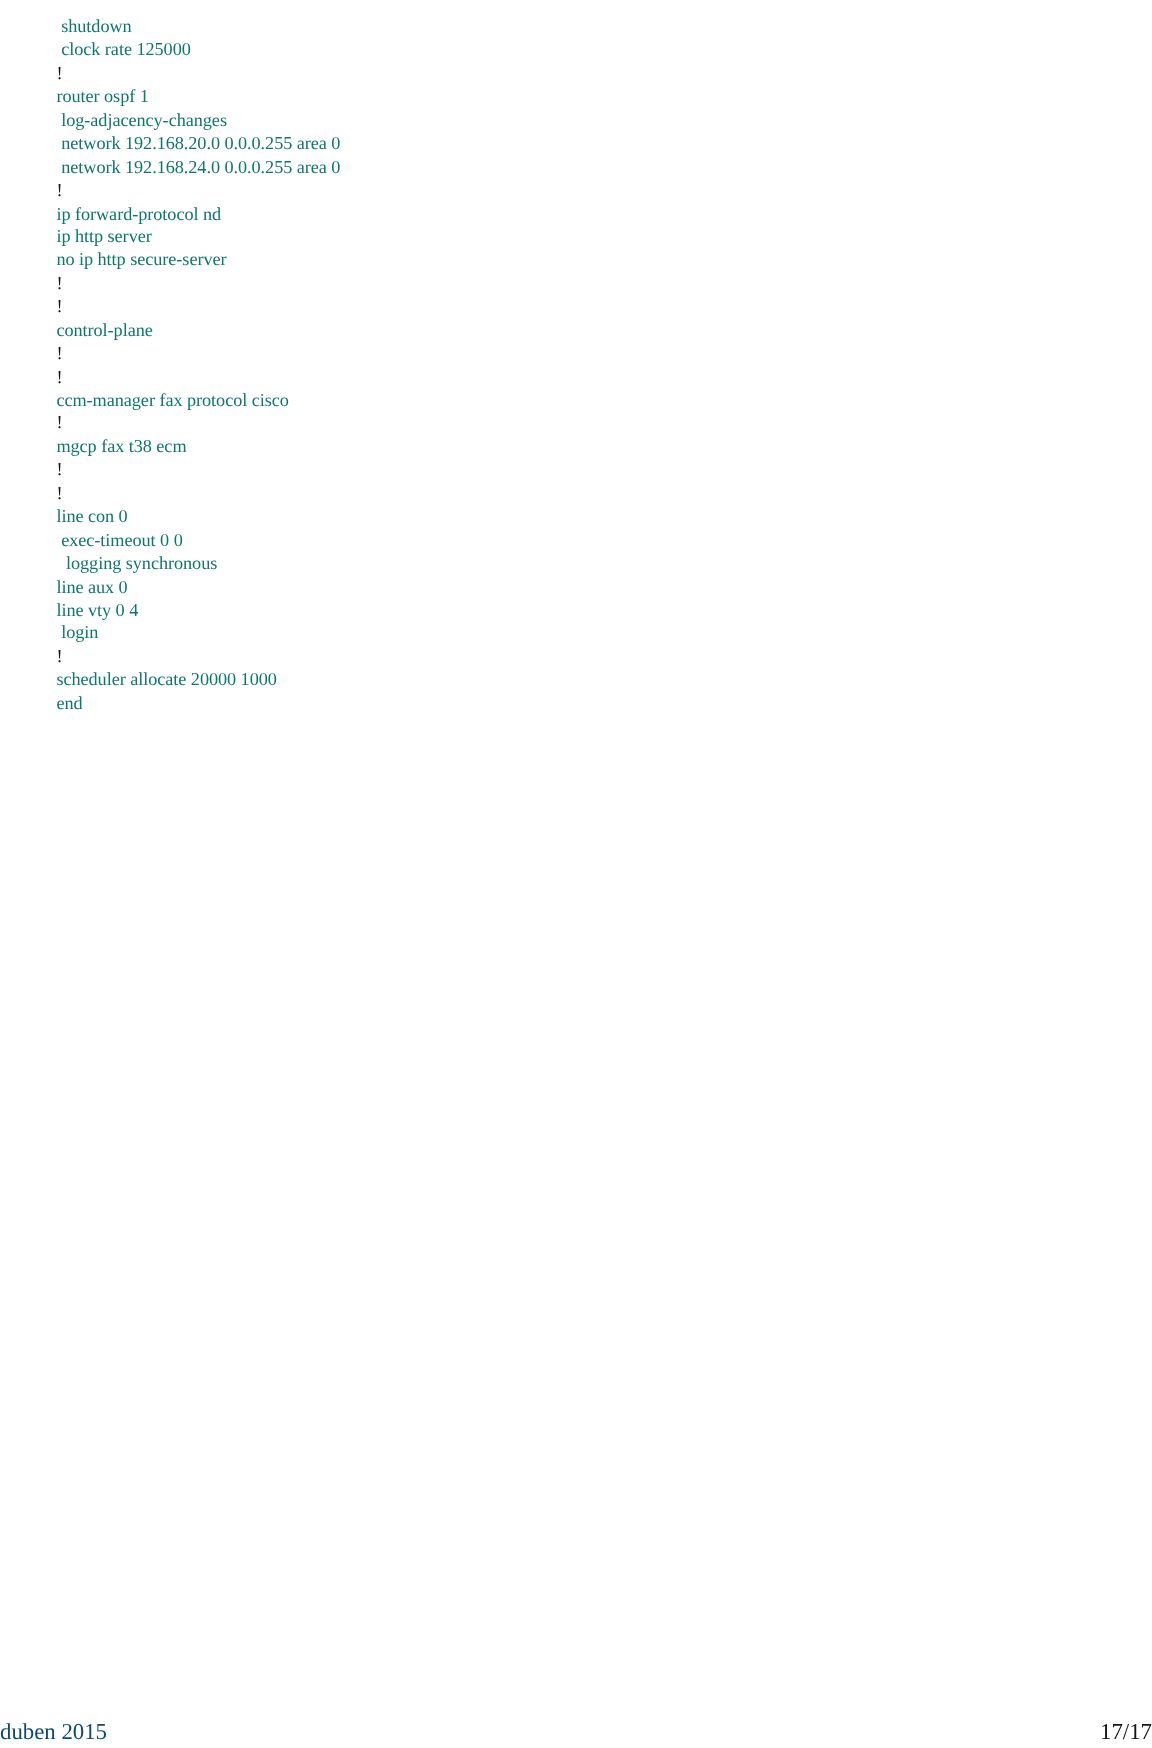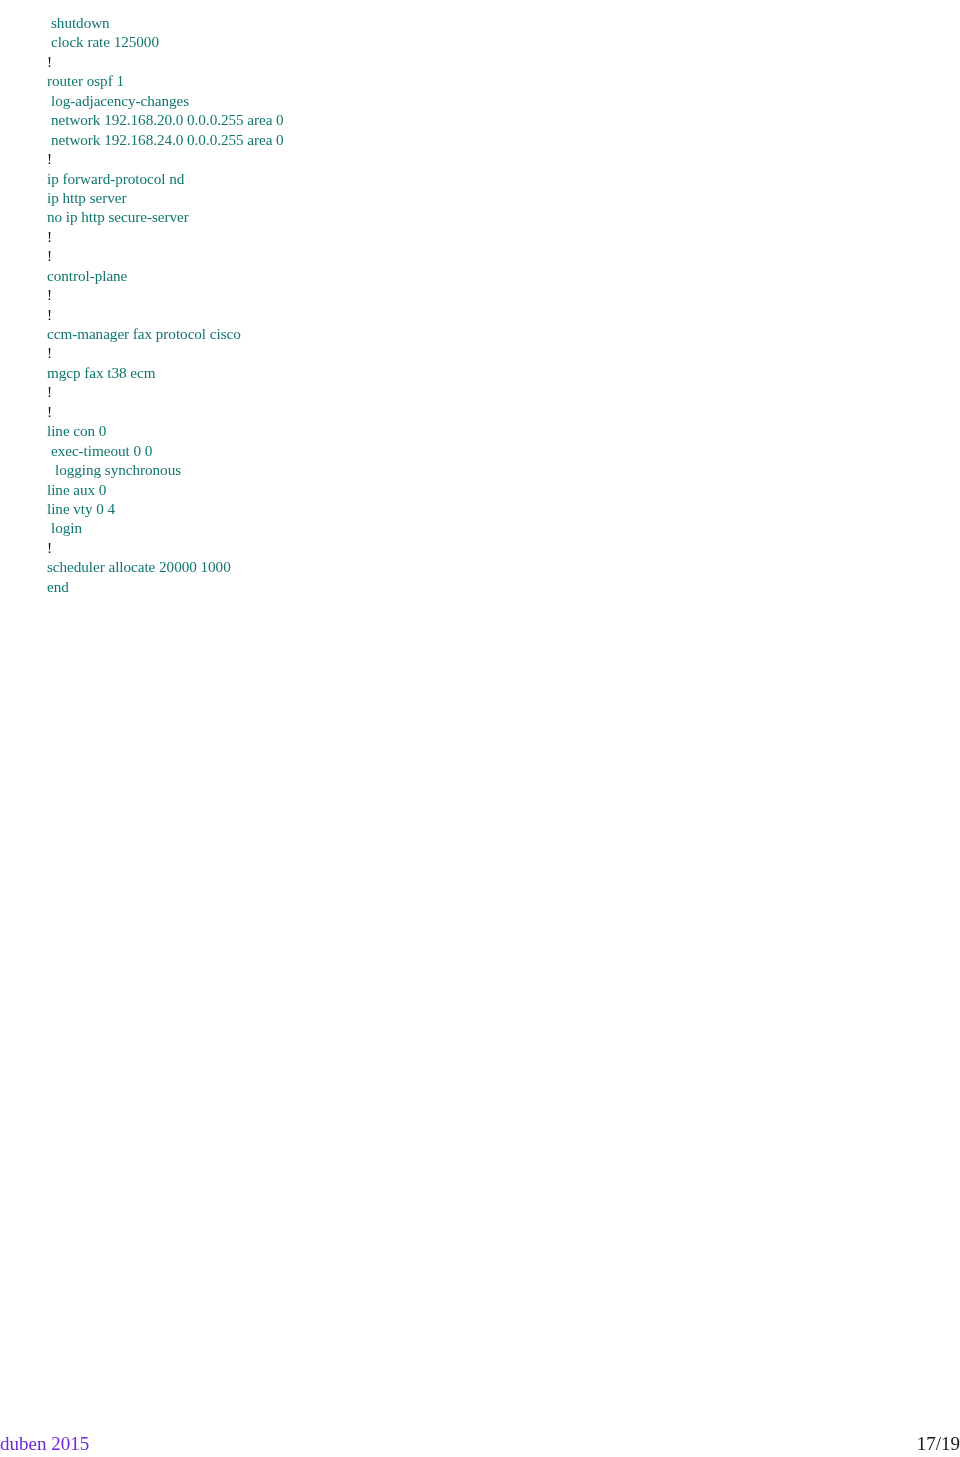--- a/index.html
+++ b/index.html
@@ -62,21 +62,21 @@
     width: 960px;
     height: 41px;
   }
   .footer-left {
     position: absolute;
     left: 0px;
     top: 16px;
     font-family: "Liberation Serif", "DejaVu Serif", serif;
     font-size: 19px;
     line-height: 23px;
-    color: #6d28d9;
+    color: #0c4a6e;
     white-space: pre;
   }
   .footer-right {
     position: absolute;
     right: 0px;
     top: 16px;
     font-family: "Liberation Serif", "DejaVu Serif", serif;
     font-size: 19px;
     line-height: 23px;
     color: #161616;
@@ -86,16 +86,16 @@
 </style>
 </head>
 <body>
 
 <div class="page">
 
   <pre class="config-block" id="config-block"><div class="config-line" data-indent="1">shutdown</div><div class="config-line" data-indent="1">clock rate 125000</div><div class="config-line is-delim" data-indent="0">!</div><div class="config-line" data-indent="0">router ospf 1</div><div class="config-line" data-indent="1">log-adjacency-changes</div><div class="config-line" data-indent="1">network 192.168.20.0 0.0.0.255 area 0</div><div class="config-line" data-indent="1">network 192.168.24.0 0.0.0.255 area 0</div><div class="config-line is-delim" data-indent="0">!</div><div class="config-line" data-indent="0">ip forward-protocol nd</div><div class="config-line" data-indent="0">ip http server</div><div class="config-line" data-indent="0">no ip http secure-server</div><div class="config-line is-delim" data-indent="0">!</div><div class="config-line is-delim" data-indent="0">!</div><div class="config-line" data-indent="0">control-plane</div><div class="config-line is-delim" data-indent="0">!</div><div class="config-line is-delim" data-indent="0">!</div><div class="config-line" data-indent="0">ccm-manager fax protocol cisco</div><div class="config-line is-delim" data-indent="0">!</div><div class="config-line" data-indent="0">mgcp fax t38 ecm</div><div class="config-line is-delim" data-indent="0">!</div><div class="config-line is-delim" data-indent="0">!</div><div class="config-line" data-indent="0">line con 0</div><div class="config-line" data-indent="1">exec-timeout 0 0</div><div class="config-line" data-indent="2">logging synchronous</div><div class="config-line" data-indent="0">line aux 0</div><div class="config-line" data-indent="0">line vty 0 4</div><div class="config-line" data-indent="1">login</div><div class="config-line is-delim" data-indent="0">!</div><div class="config-line" data-indent="0">scheduler allocate 20000 1000</div><div class="config-line" data-indent="0">end</div></pre>
 
   <div class="page-footer">
     <div class="footer-left">duben 2015</div>
-    <div class="footer-right">17/19</div>
+    <div class="footer-right">17/17</div>
   </div>
 
 </div>
 
 </body></html>

